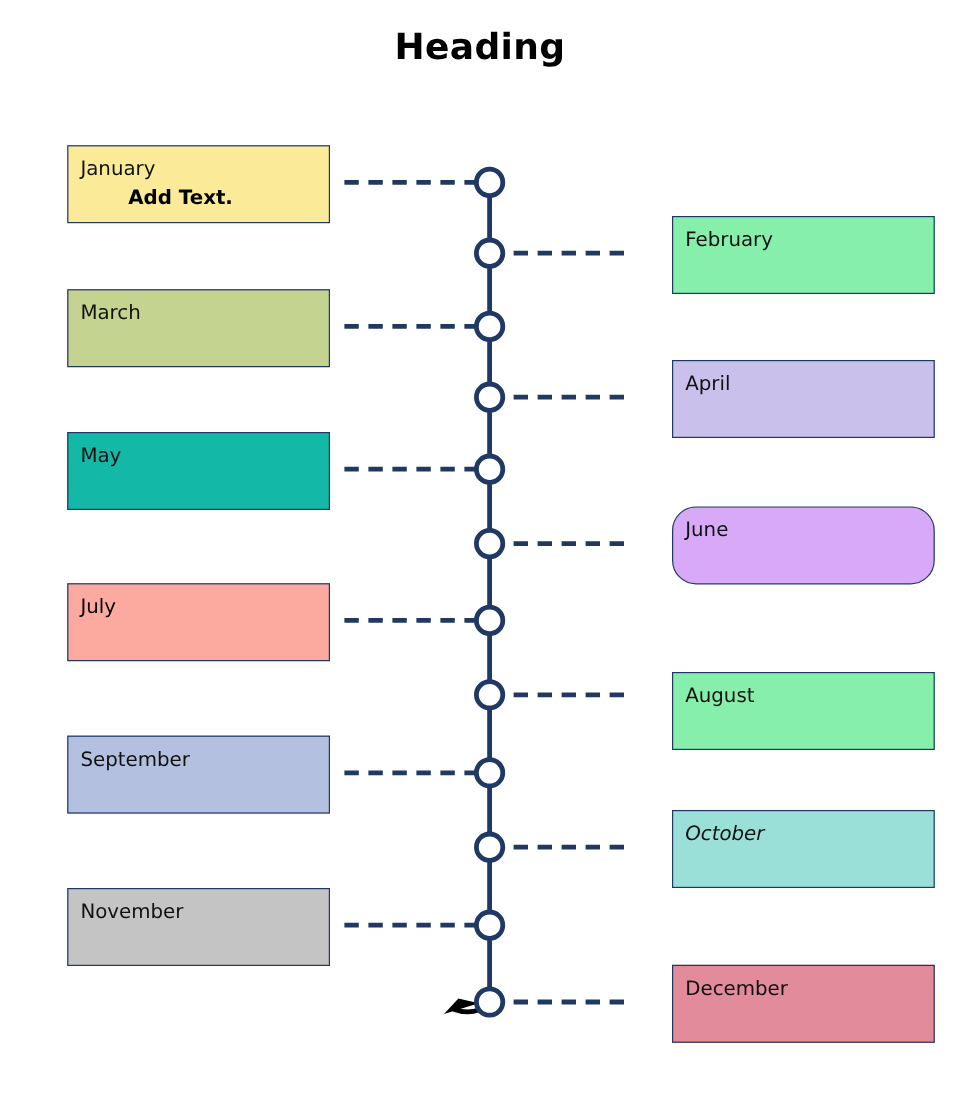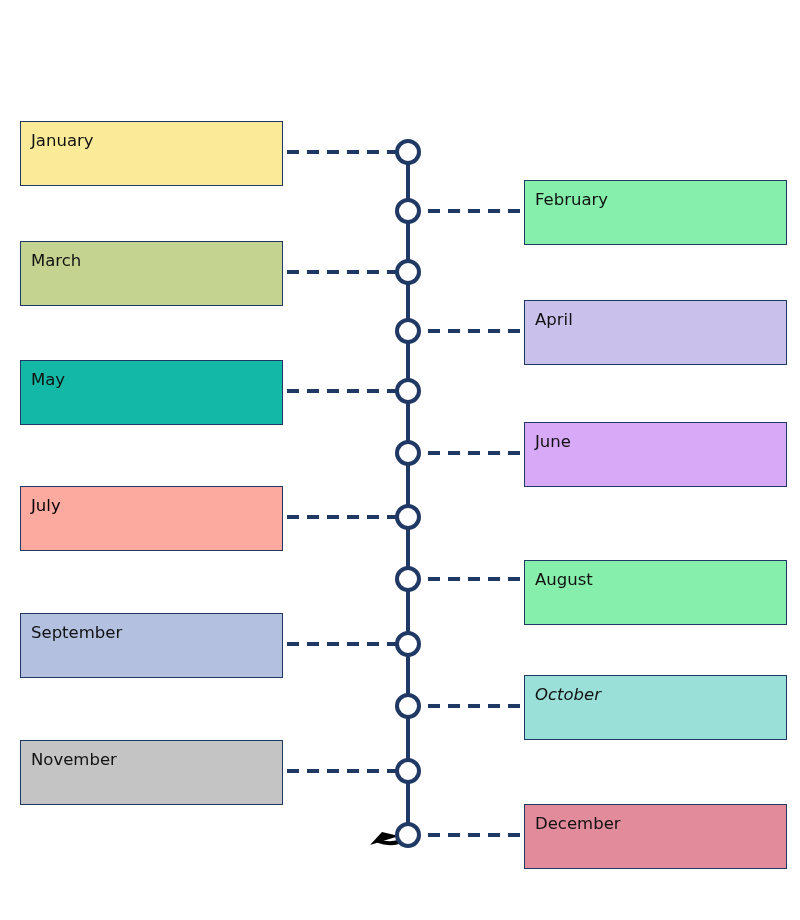--- a/index.html
+++ b/index.html
@@ -35,22 +35,23 @@
     left: 0;
     top: 0;
     width: 800px;
     height: 920px;
   }
   .month-box {
     position: absolute;
     box-sizing: border-box;
     border: 1.6px solid #1f3864;
     height: 65px;
-    width: 263px;
+    width: 219px;
     padding: 9px 0 0 10px;
+    margin-left: 36px;
   }
   .month-box.left  { left: 20px; }
   .month-box.right { left: 524px; }
   .month-label {
     font-size: 16.5px;
     color: #111111;
     line-height: 20px;
     display: block;
     text-align: left;
     font-weight: normal;
@@ -63,20 +64,21 @@
     color: #000000;
     text-align: center;
     padding-right: 40px;
   }
 </style>
 </head>
 <body style="background: rgb(255, 255, 255);">
 
 <div id="canvas">
 
+  <div id="heading">Heading</div>
 
   <svg class="tl-svg" viewBox="0 0 800 920" xmlns="http://www.w3.org/2000/svg">
     <g id="svg-connectors">
         <line x1="287" x2="397" y1="152" y2="152" stroke="#1f3864" stroke-width="4" stroke-dasharray="12 8"></line>
         <line x1="520" x2="419" y1="211" y2="211" stroke="#1f3864" stroke-width="4" stroke-dasharray="12 8"></line>
         <line x1="287" x2="397" y1="272" y2="272" stroke="#1f3864" stroke-width="4" stroke-dasharray="12 8"></line>
         <line x1="520" x2="419" y1="331" y2="331" stroke="#1f3864" stroke-width="4" stroke-dasharray="12 8"></line>
         <line x1="287" x2="397" y1="391" y2="391" stroke="#1f3864" stroke-width="4" stroke-dasharray="12 8"></line>
         <line x1="520" x2="419" y1="453" y2="453" stroke="#1f3864" stroke-width="4" stroke-dasharray="12 8"></line>
         <line x1="287" x2="397" y1="517" y2="517" stroke="#1f3864" stroke-width="4" stroke-dasharray="12 8"></line>
@@ -103,34 +105,35 @@
         <circle cx="408" cy="644" r="11" fill="#ffffff" stroke="#1f3864" stroke-width="4"></circle>
         <circle cx="408" cy="706" r="11" fill="#ffffff" stroke="#1f3864" stroke-width="4"></circle>
         <circle cx="408" cy="771" r="11" fill="#ffffff" stroke="#1f3864" stroke-width="4"></circle>
         <circle cx="408" cy="835" r="11" fill="#ffffff" stroke="#1f3864" stroke-width="4"></circle>
       </g>
   </svg>
 
   <div id="boxes">
       <div class="month-box left" style="top: 121px; background: rgb(251, 235, 153); border-color: rgb(31, 56, 100);">
         <span class="month-label" style="color: rgb(17, 17, 17);">January</span>
+        <span class="sub-label">Add Text.</span>
       </div>
       <div class="month-box right" style="top: 180px; background: #86efac; border-color: rgb(31, 56, 100);">
         <span class="month-label" style="color: rgb(17, 17, 17);">February</span>
       </div>
       <div class="month-box left" style="top: 241px; background: rgb(197, 211, 145); border-color: rgb(31, 56, 100);">
         <span class="month-label" style="color: rgb(17, 17, 17);">March</span>
       </div>
       <div class="month-box right" style="top: 300px; background: rgb(201, 192, 236); border-color: rgb(31, 56, 100);">
         <span class="month-label" style="color: rgb(17, 17, 17);">April</span>
       </div>
       <div class="month-box left" style="top: 360px; background: #14b8a6; border-color: rgb(31, 56, 100);">
         <span class="month-label" style="color: rgb(17, 17, 17);">May</span>
       </div>
-      <div class="month-box right" style="top: 422px; background: rgb(216, 169, 247); border-color: rgb(31, 56, 100);">
+      <div class="month-box right" style="top: 422px; background: rgb(216, 169, 247); border-color: rgb(31, 56, 100); border-radius: 20px;">
         <span class="month-label" style="color: rgb(17, 17, 17);">June</span>
       </div>
       <div class="month-box left" style="top: 486px; background: rgb(252, 169, 160); border-color: rgb(31, 56, 100);">
         <span class="month-label" style="color: #000000;">July</span>
       </div>
       <div class="month-box right" style="top: 560px; background: #86efac; border-color: rgb(31, 56, 100);">
         <span class="month-label" style="color: rgb(17, 17, 17);">August</span>
       </div>
       <div class="month-box left" style="top: 613px; background: rgb(179, 192, 224); border-color: rgb(31, 56, 100);">
         <span class="month-label" style="color: rgb(17, 17, 17);">September</span>

